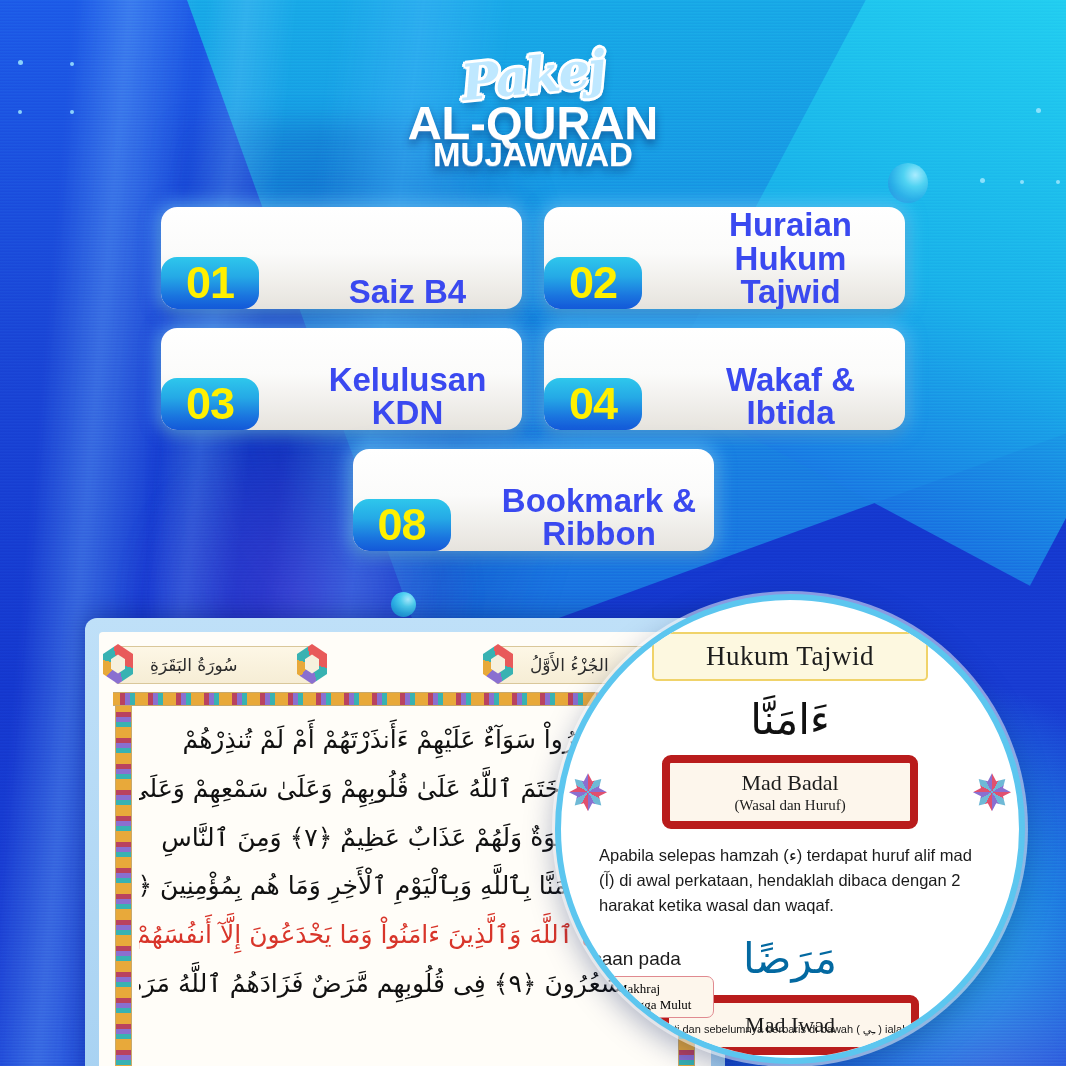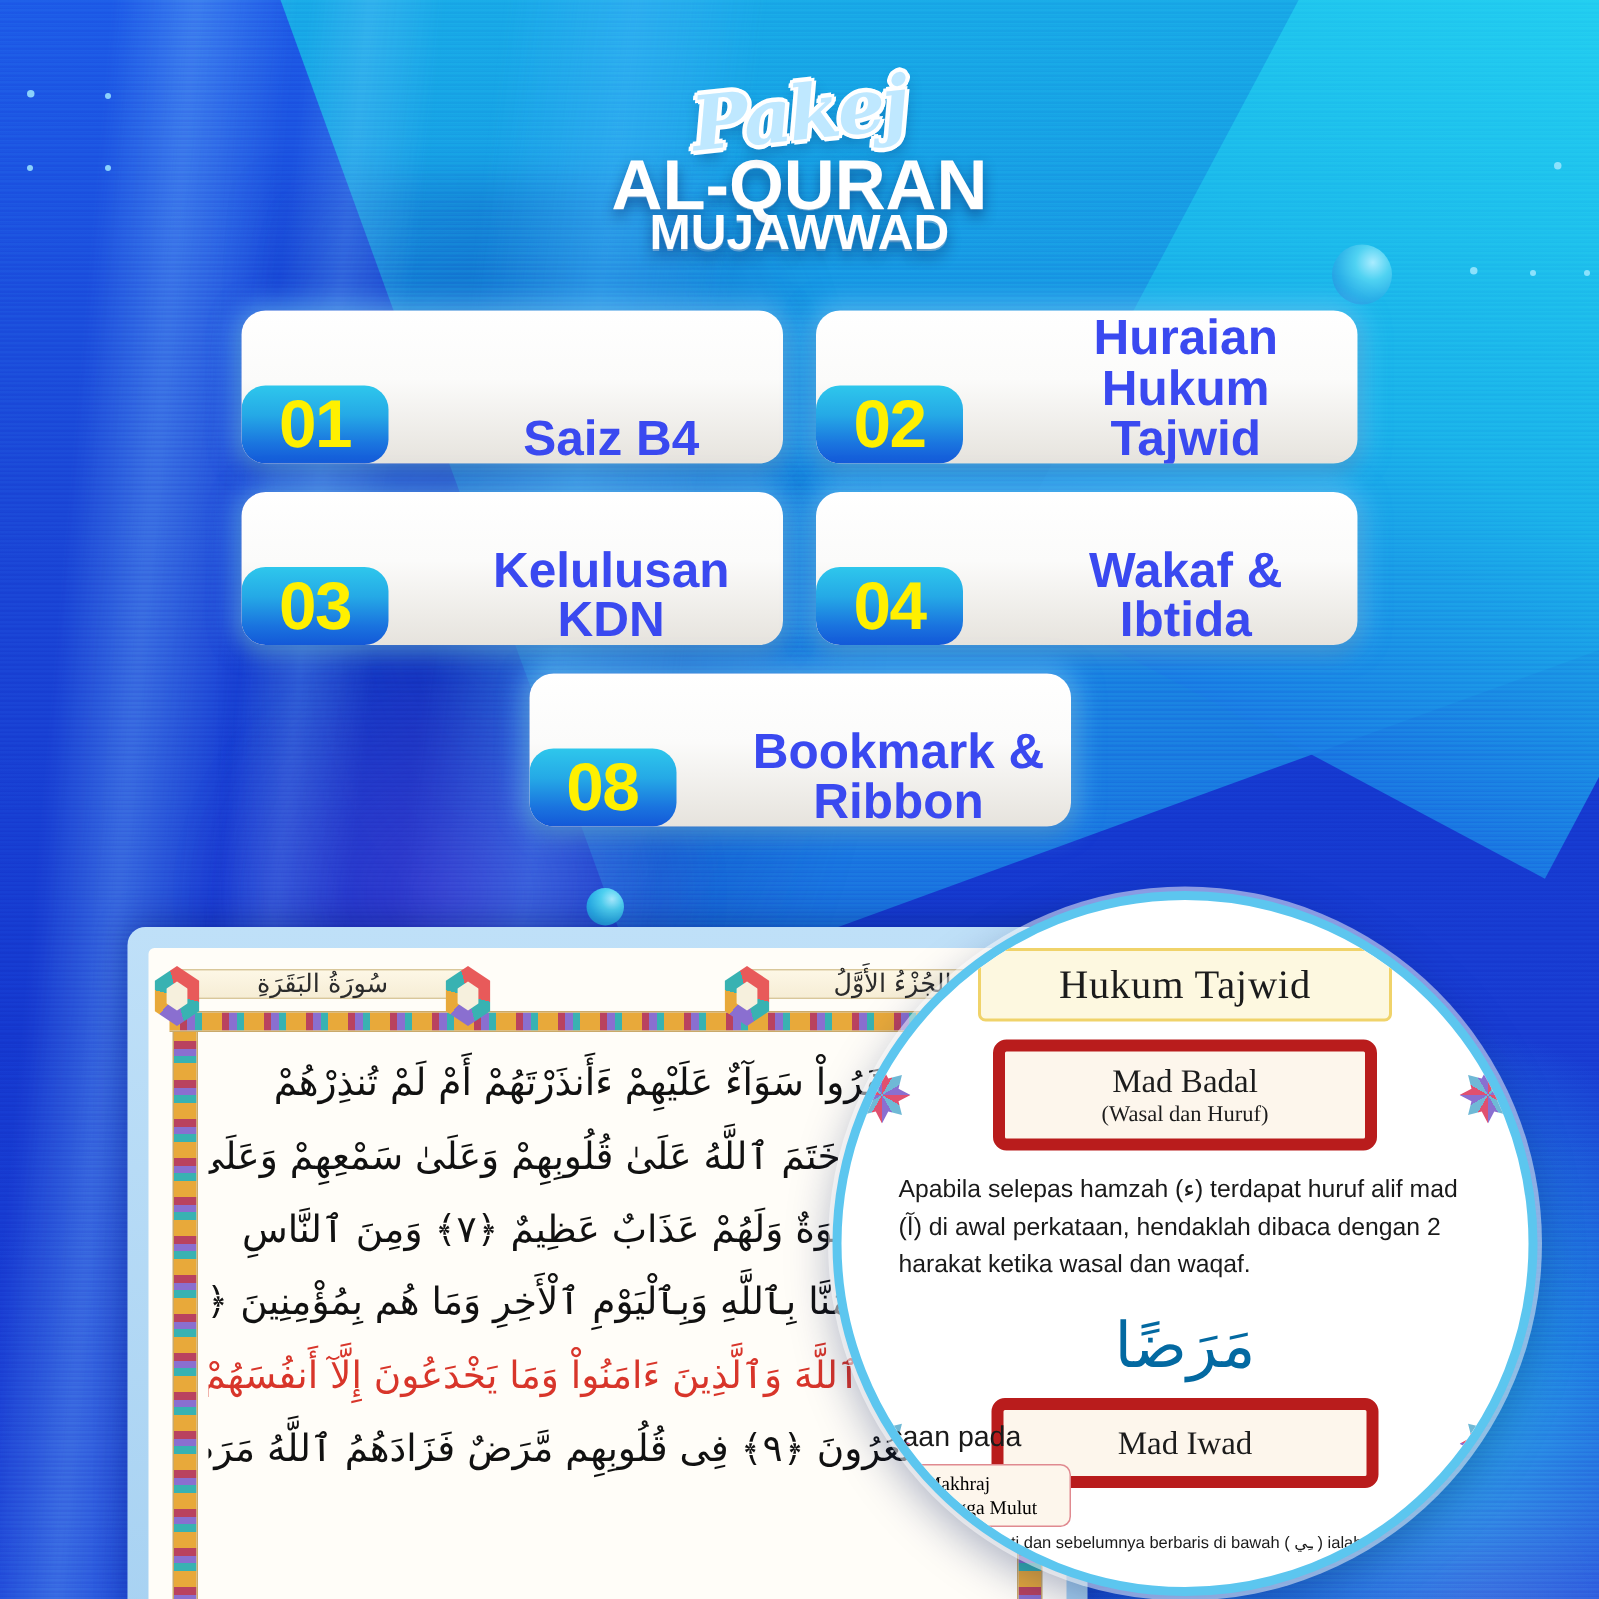--- a/index.html
+++ b/index.html
@@ -153,22 +153,22 @@
     background:#fffdf8;
     border-radius:4px 4px 0 0;
     position:relative; overflow:hidden;
   }
   .qp-headers { display:flex; justify-content:space-between; padding:14px 16px 6px 16px; }
   .qp-cartouche {
     position:relative;
     background:linear-gradient(180deg,#fdf7e6,#f6edd5);
     border:1px solid #d9c79a;
     border-radius:3px;
-    height:20px; min-width:200px;
-    display:flex; align-items:center; justify-content:center;
+    height:38px; min-width:200px;
+    display:flex; align-items:center; justify-content:flex-end;
     font-family:"DejaVu Sans", sans-serif;
     font-size:17px; color:#2b2b2b;
     padding:0 34px;
     direction:rtl;
   }
   .orn-hex {
     position:absolute; top:-3px; width:30px; height:40px;
     background:
       conic-gradient(from 45deg at 50% 50%, #e85a5a 0deg 60deg, #38b2b2 60deg 120deg,
                      #8a6fd0 120deg 180deg, #e8a93a 180deg 240deg, #38b2b2 240deg 300deg, #e85a5a 300deg 360deg);
@@ -373,20 +373,21 @@
 
   <div class="magnifier">
     <div class="mag-inner">
 
       <div class="tajwid-title-wrap">
         <span class="orn-star l"></span>
         <div class="tajwid-title">Hukum Tajwid</div>
         <span class="orn-star r"></span>
       </div>
 
+      <div class="arab-big">ءَامَنَّا</div>
 
       <div class="rule-box-wrap">
         <span class="orn-ros l"></span>
         <div class="rule-box">
           <div class="rule-name">Mad Badal</div>
           <div class="rule-sub">(Wasal dan Huruf)</div>
         </div>
         <span class="orn-ros r"></span>
       </div>
 

